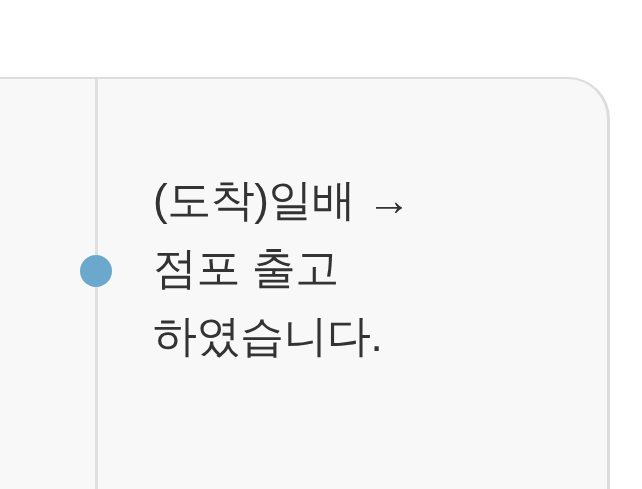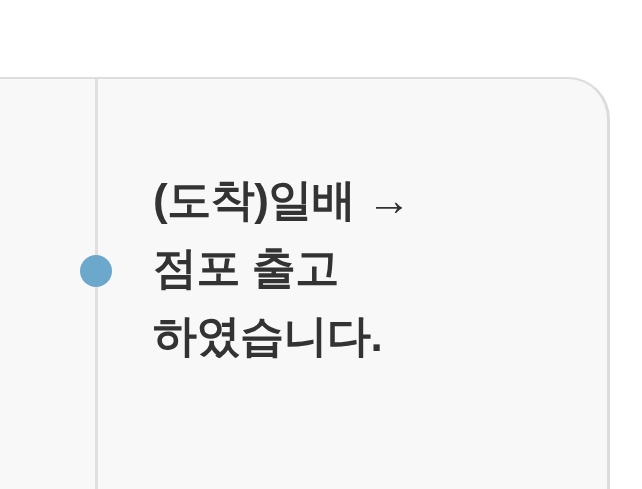--- a/index.html
+++ b/index.html
@@ -60,21 +60,21 @@
   .event-text {
     position: absolute;
     left: 153px;
     top: 166px;
     width: 330px;
     font-size: 44px;
     line-height: 68px;
     letter-spacing: -0.5px;
     color: #333333;
     white-space: pre-line;
-    font-weight: 700;
+    font-weight: 400;
   }
 </style>
 </head>
 <body>
 
 <div id="screen">
 
   <div class="tracking-card"></div>
 
   <div class="timeline-rail"></div>

